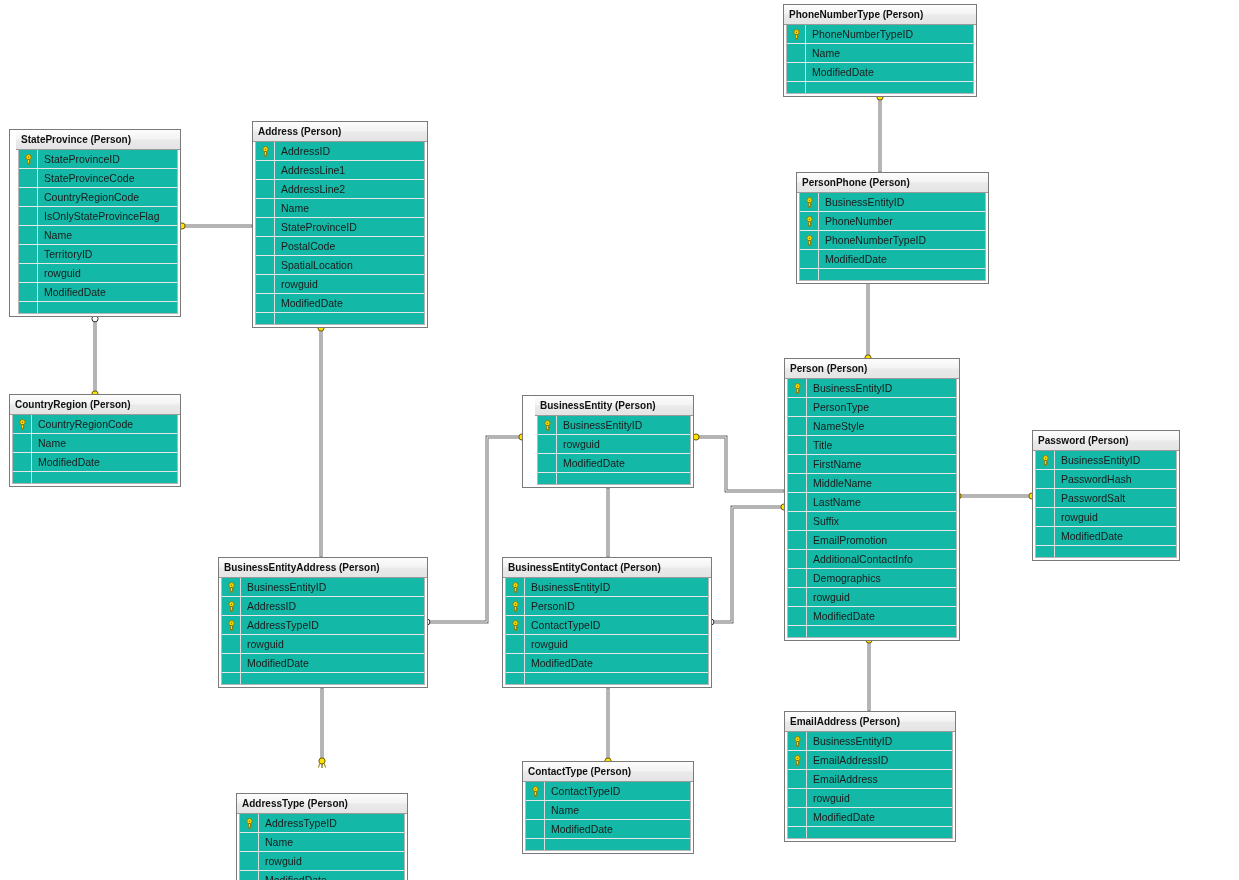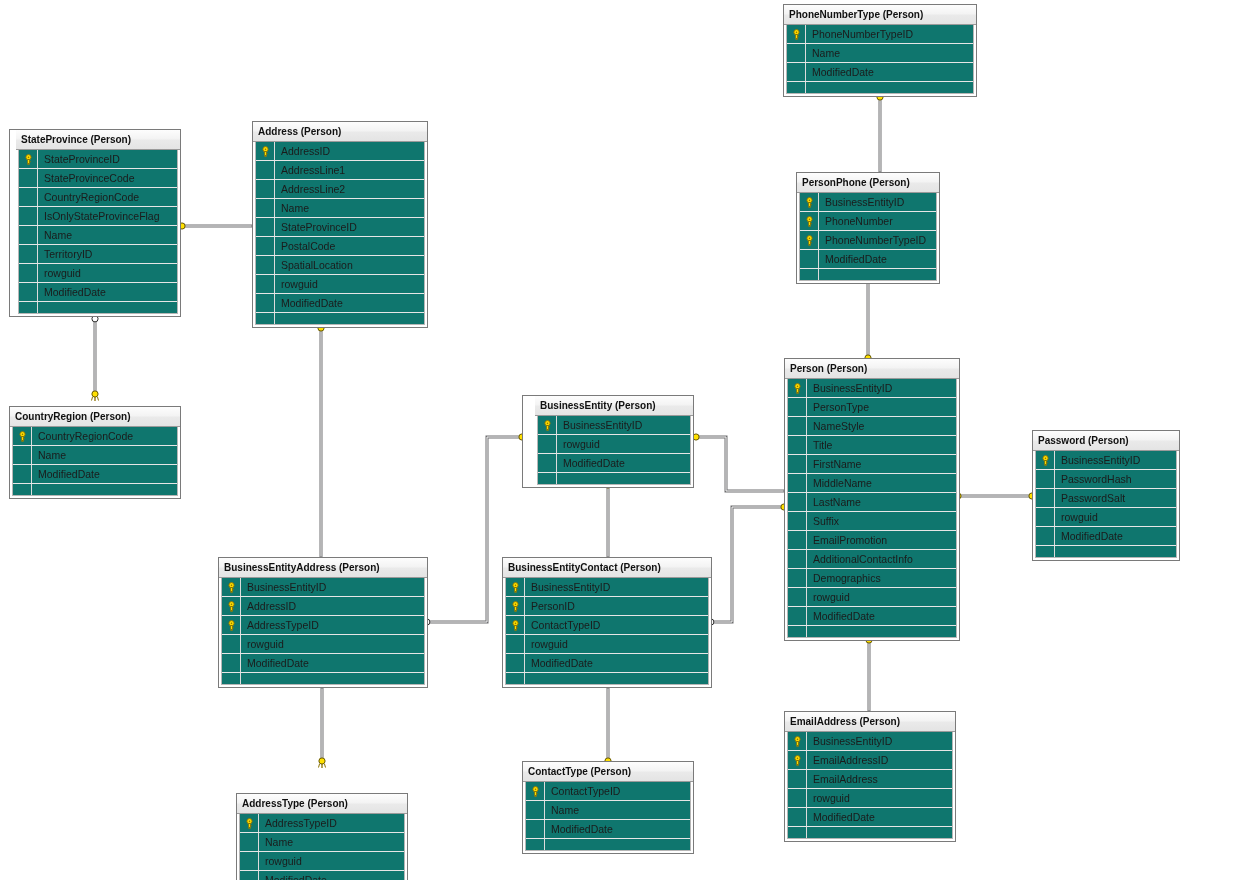--- a/index.html
+++ b/index.html
@@ -39,21 +39,21 @@
     font-weight: bold;
     color: #101010;
     background: linear-gradient(to bottom, #fdfdfd 0%, #f3f3f3 48%, #eaeaea 52%, #e4e4e4 100%);
     border-bottom: 1px solid #9a9a9a;
     box-sizing: border-box;
     white-space: nowrap;
     overflow: hidden;
   }
   .tbl-body {
     position: relative;
-    background: #0f766e;
+    background: #14b8a6;
     border: 1px solid #b6b6b6;
     border-top: none;
     box-sizing: border-box;
     margin: 0 2px 2px 2px;
   }
   .tbl-body::before {
     
     content: "";
     position: absolute;
     left: 18px; top: 0; bottom: 0;
@@ -289,21 +289,21 @@
         </div>
         <div class="col-row">
           <span class="col-name">rowguid</span>
         </div>
         <div class="col-row">
           <span class="col-name">ModifiedDate</span>
         </div>
         <div class="col-row filler"></div>
       </div>
     </div>
-    <div class="table-node" style="left: 9px; top: 394px; width: 172px; margin-top: 12px;">
+    <div class="table-node" style="left: 9px; top: 394px; width: 172px;">
       <div class="tbl-header">CountryRegion (Person)</div>
       <div class="tbl-body">
         <div class="col-row">
           <svg viewBox="0 0 11 11" width="11" height="11" class="pk-icon">
             <circle cx="5.5" cy="3.2" r="2.6" fill="#ffe000" stroke="#8a7100" stroke-width="0.9"></circle>
             <circle cx="5.5" cy="3.2" r="0.8" fill="#8a7100"></circle>
             <rect x="4.7" y="5.3" width="1.7" height="5" fill="#ffe000" stroke="#8a7100" stroke-width="0.7"></rect>
             <rect x="6.2" y="7.2" width="1.6" height="1" fill="#8a7100"></rect>
           </svg>
           <span class="col-name">CountryRegionCode</span>
@@ -331,21 +331,21 @@
         </div>
         <div class="col-row">
           <span class="col-name">Name</span>
         </div>
         <div class="col-row">
           <span class="col-name">ModifiedDate</span>
         </div>
         <div class="col-row filler"></div>
       </div>
     </div>
-    <div class="table-node" style="left: 796px; top: 172px; width: 144px;">
+    <div class="table-node" style="left: 796px; top: 172px; width: 193px;">
       <div class="tbl-header">PersonPhone (Person)</div>
       <div class="tbl-body">
         <div class="col-row">
           <svg viewBox="0 0 11 11" width="11" height="11" class="pk-icon">
             <circle cx="5.5" cy="3.2" r="2.6" fill="#ffe000" stroke="#8a7100" stroke-width="0.9"></circle>
             <circle cx="5.5" cy="3.2" r="0.8" fill="#8a7100"></circle>
             <rect x="4.7" y="5.3" width="1.7" height="5" fill="#ffe000" stroke="#8a7100" stroke-width="0.7"></rect>
             <rect x="6.2" y="7.2" width="1.6" height="1" fill="#8a7100"></rect>
           </svg>
           <span class="col-name">BusinessEntityID</span>

